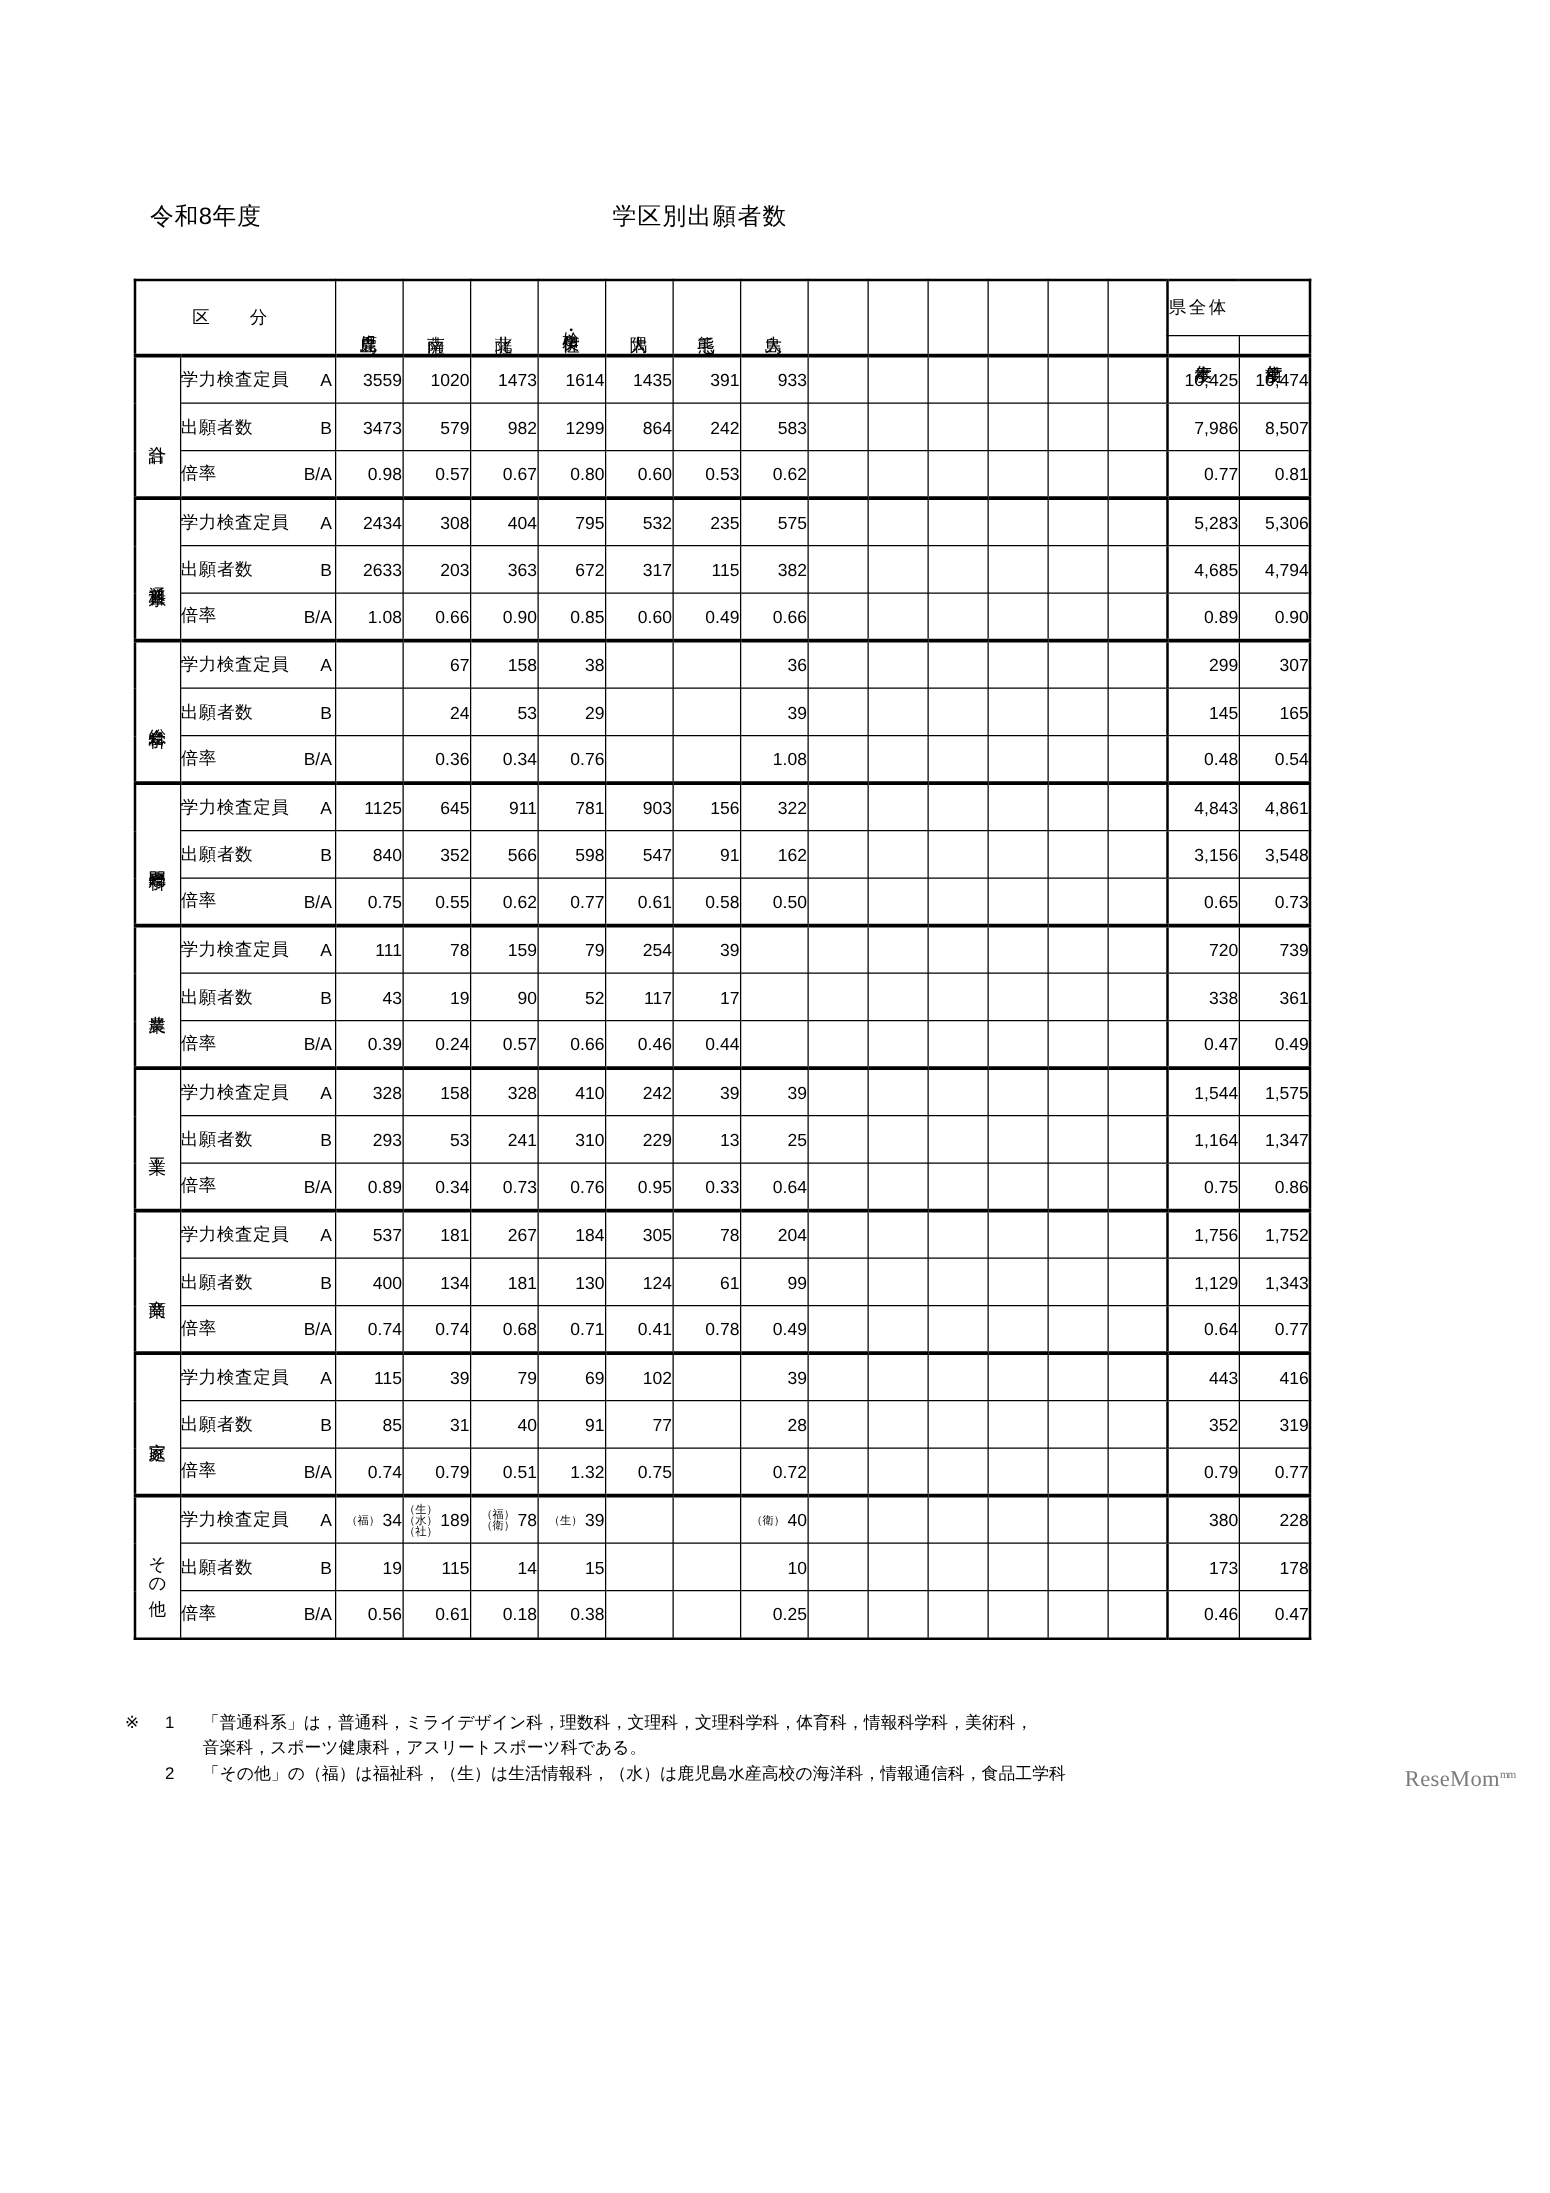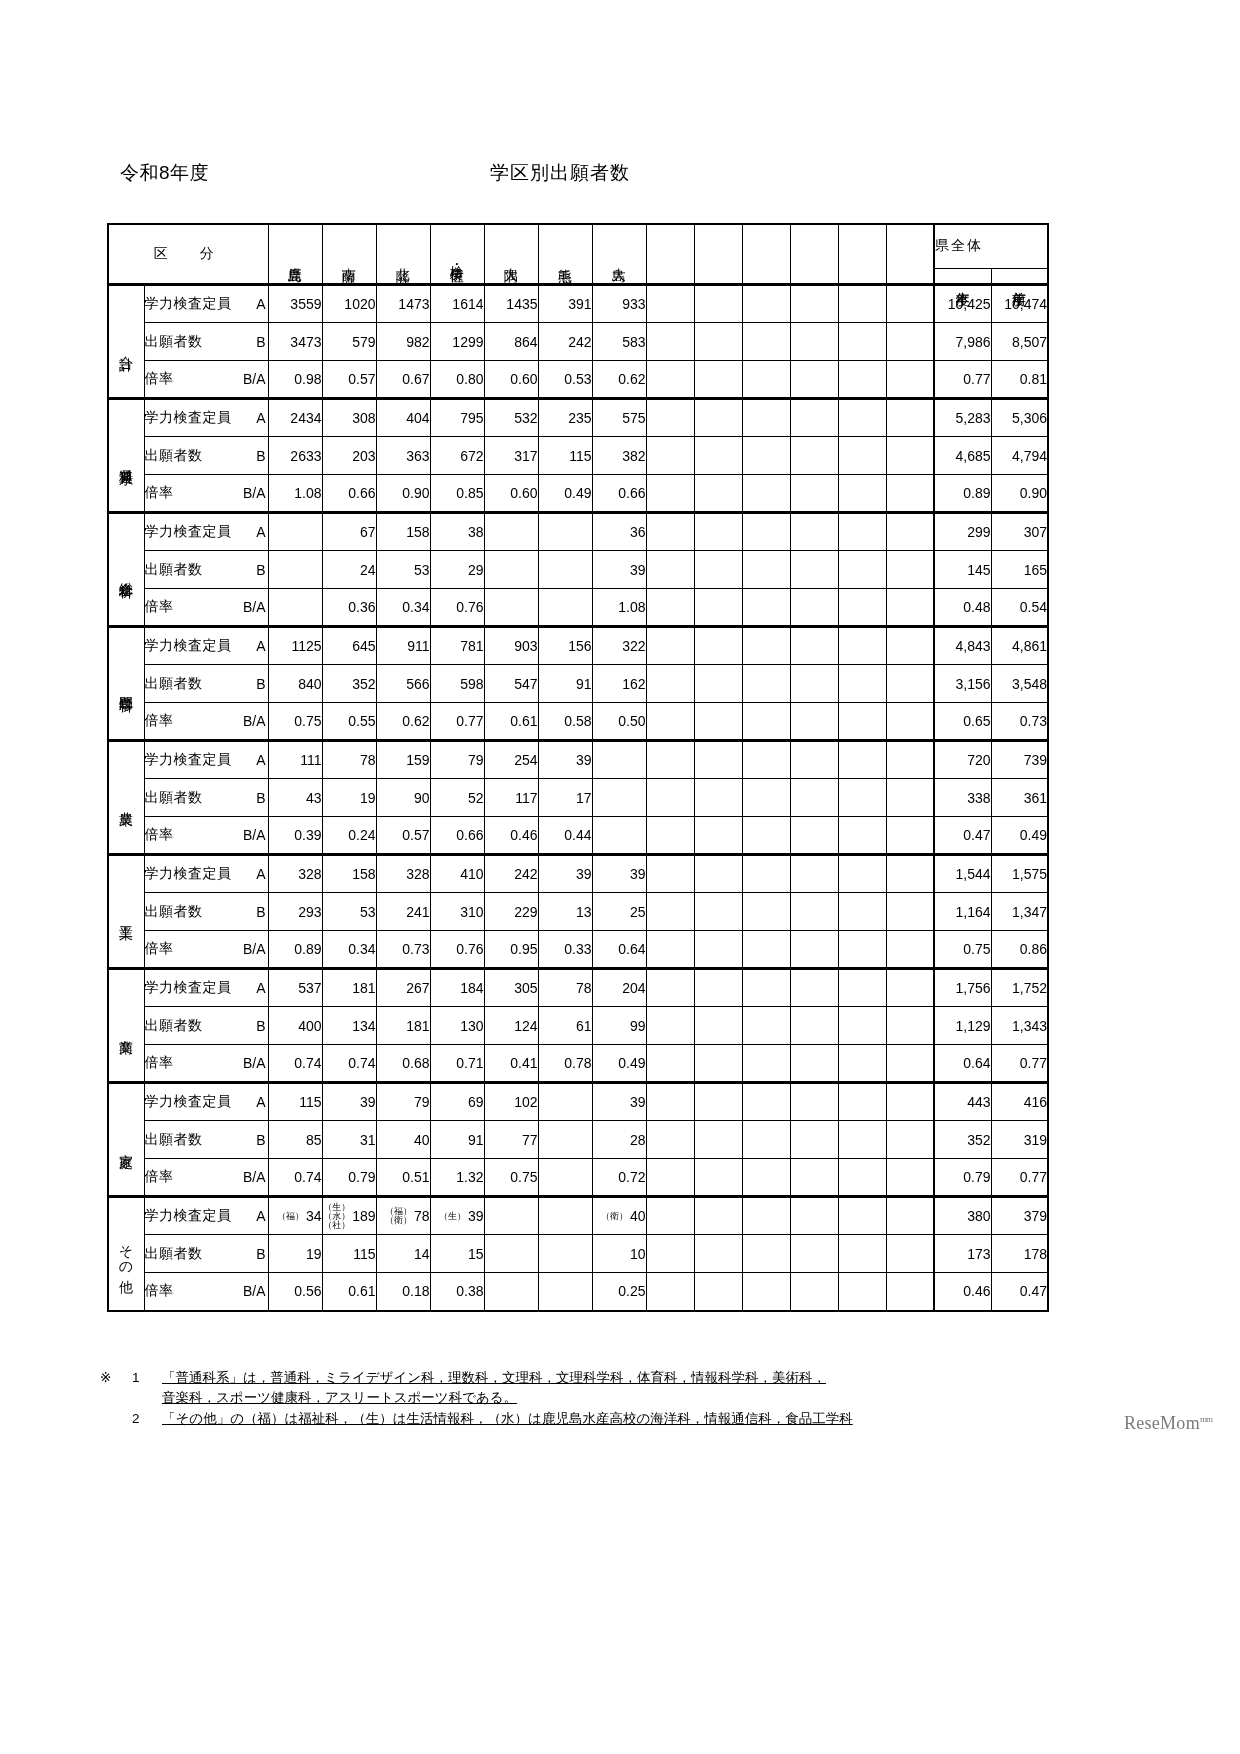--- a/index.html
+++ b/index.html
@@ -162,21 +162,21 @@
   .notes {
     position: absolute;
     left: 100px; top: 1368px;
     width: 960px;
     font-size: 13.5px;
     line-height: 1.5;
   }
   .note-line { display: flex; }
   .note-mark { width: 32px; flex: 0 0 32px; }
   .note-num  { width: 30px; flex: 0 0 30px; }
-  .note-body { flex: 1; text-decoration: underline; }
+  .note-body { flex: 1; }
 
   
   .watermark {
     position: absolute;
     right: 28px; bottom: 26px;
     font-size: 18px;
     color: #7b7b7b;
     font-family: "Liberation Serif", "DejaVu Serif", serif;
     letter-spacing: .3px;
   }
@@ -851,21 +851,21 @@
               <span>40</span>
             </div>
           </td>
           <td class="blank"></td>
           <td class="blank"></td>
           <td class="blank"></td>
           <td class="blank"></td>
           <td class="blank"></td>
           <td class="blank thick-right"></td>
           <td class="num thick-left">380</td>
-          <td class="num">379</td>
+          <td class="num">228</td>
         </tr>
         <tr>
           <td class="item">
             <div class="il">
               <span class="lbl">出願者数</span>
               <span class="code">B</span>
             </div>
           </td>
           <td class="num">19</td>
           <td class="num">115</td>

